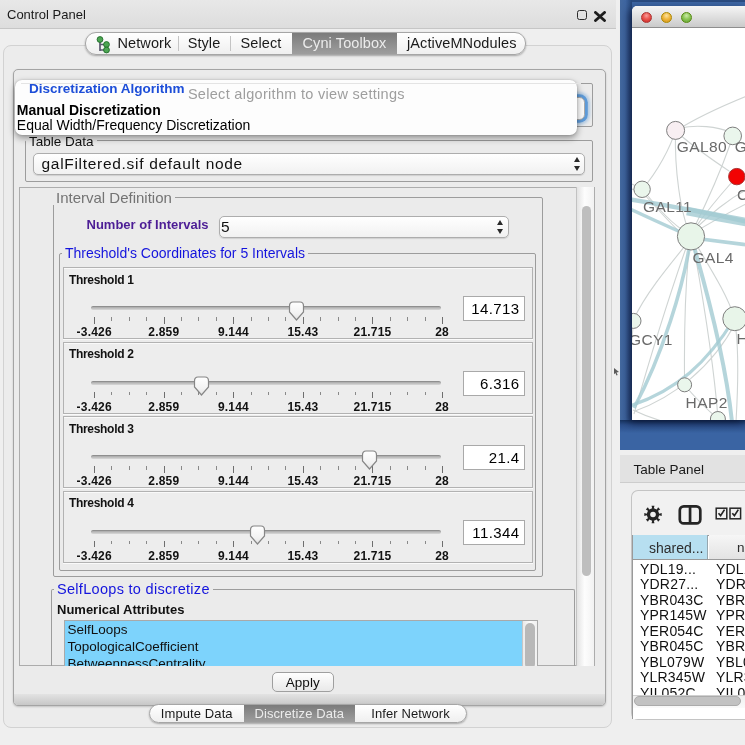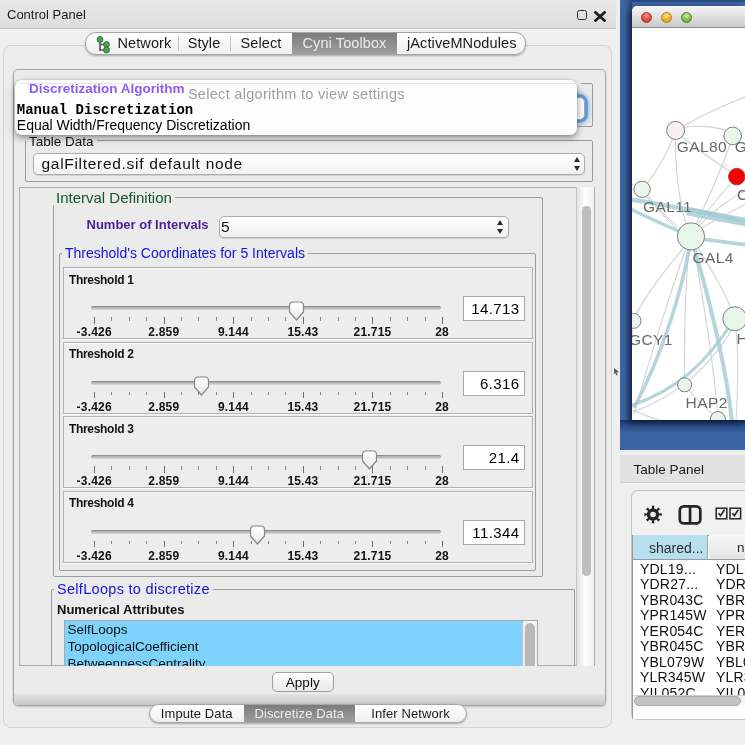--- a/index.html
+++ b/index.html
@@ -75,21 +75,21 @@
   <div class="arr up" style="left:540px;top:3.2px;"></div>
   <div class="arr dn" style="left:540px;top:11.8px;"></div>
 </div>
 
 <div class="abs" style="left:18.5px;top:186.5px;width:576px;height:479.5px;background:#EBEBEB;border:1px solid #ACACAC;"></div>
 
 <div class="abs" style="left:575.8px;top:187px;width:18px;height:478.5px;background:linear-gradient(90deg,#E3E3E3,#FDFDFD 45%,#F2F2F2);border-left:1px solid #C2C2C2;"></div>
 <div class="abs" style="left:581.5px;top:206px;width:9px;height:370px;background:#BEBEBE;border-radius:4.5px;"></div>
 
 <div class="abs fs" style="left:52.5px;top:197px;width:490px;height:380px;"></div>
-<div class="fslabel" style="left:53px;top:189.5px;background:#EBEBEB;font-size:15px;color:#14532d;">Interval Definition</div>
+<div class="fslabel" style="left:53px;top:189.5px;background:#EBEBEB;font-size:15px;color:#737373;">Interval Definition</div>
 
 <div class="abs" style="left:86.5px;top:217px;font-size:13px;font-weight:bold;color:#4c1d95;">Number of Intervals</div>
 <div class="combo" style="left:218.5px;top:216px;width:290.5px;height:21.5px;">
   <div class="ctext" style="left:1.5px;top:0.5px;">5</div>
   <div class="arr up" style="left:277.5px;top:3.2px;"></div>
   <div class="arr dn" style="left:277.5px;top:11.8px;"></div>
 </div>
 
 <div class="abs fs" style="left:58.8px;top:253.4px;width:477.7px;height:318px;"></div>
 <div class="fslabel" style="left:62px;top:245.5px;background:#EBEBEB;font-size:14px;color:#1414DD;">Threshold's Coordinates for 5 Intervals</div>
@@ -197,24 +197,24 @@
 </div>
 
 <div class="abs" style="left:271.5px;top:671.5px;width:62.5px;height:20.5px;background:linear-gradient(#FEFEFE,#E9E9E9);border:1px solid #9F9F9F;border-radius:5px;font-size:13.5px;color:#111;text-align:center;line-height:19px;">Apply</div>
 <div class="tabbar" style="left:148.5px;top:703.8px;width:318.5px;height:19.5px;">
   <div class="tabseg" style="left:0;width:94.5px;font-size:13px;">Impute Data</div>
   <div class="tabseg tabsel" style="left:94.5px;width:110.5px;font-size:13px;">Discretize Data</div>
   <div class="tabseg" style="left:205px;width:112px;font-size:13px;">Infer Network</div>
 </div>
 
 <div class="abs" style="left:15.3px;top:80px;width:562.2px;height:55.3px;background:#FDFDFD;border-radius:7px;box-shadow:0 3px 7px rgba(0,0,0,0.4), 0 0 2px rgba(0,0,0,0.18);">
-  <div class="abs" style="left:13.7px;top:0.5px;font-size:13.5px;font-weight:bold;color:#8b5cf6;">Discretization Algorithm</div>
+  <div class="abs" style="left:13.7px;top:0.5px;font-size:13.5px;font-weight:bold;color:#1d4ed8;">Discretization Algorithm</div>
   <div class="abs" style="left:6px;top:2.5px;width:560px;border-top:1px solid #E4E4E4;"></div>
   <div class="abs" style="left:0;top:6px;width:100%;text-align:center;font-size:14.5px;letter-spacing:0.3px;color:#9E9E9E;">Select algorithm to view settings</div>
-  <div class="abs" style="left:1.5px;top:22px;font-size:14px;font-weight:bold;color:#000;font-family:Liberation Mono, monospace;">Manual Discretization</div>
+  <div class="abs" style="left:1.5px;top:22px;font-size:14px;font-weight:bold;color:#000;">Manual Discretization</div>
   <div class="abs" style="left:1.5px;top:36.5px;font-size:14px;color:#000;">Equal Width/Frequency Discretization</div>
 </div>
 
 <div class="abs" style="left:619.5px;top:0;width:125.5px;height:450px;background:#3E67A5;"></div>
 <div class="abs" style="left:619.5px;top:0;width:125.5px;height:1.8px;background:#2B4C81;"></div>
 <div class="abs" style="left:619.5px;top:0;width:12px;height:450px;background:linear-gradient(90deg,#44699F 0%,#3E65A0 45%,#26477B 100%);"></div>
 <div class="abs" style="left:619.5px;top:420px;width:125.5px;height:30px;background:linear-gradient(#16325D 0px,#2B4E8A 5px,#3A64A3 13px);"></div>
 
 <div class="abs" style="left:631.5px;top:6px;width:114.5px;height:414px;border-radius:5px 0 0 0;box-shadow:-3px 3px 8px rgba(0,0,25,0.55);background:#fff;overflow:hidden;">
   <div class="abs" style="left:0;top:0;width:100%;height:22px;background:linear-gradient(#F6F6F6,#CACACA);border-bottom:1px solid #8E8E8E;border-radius:5px 0 0 0;"></div>

